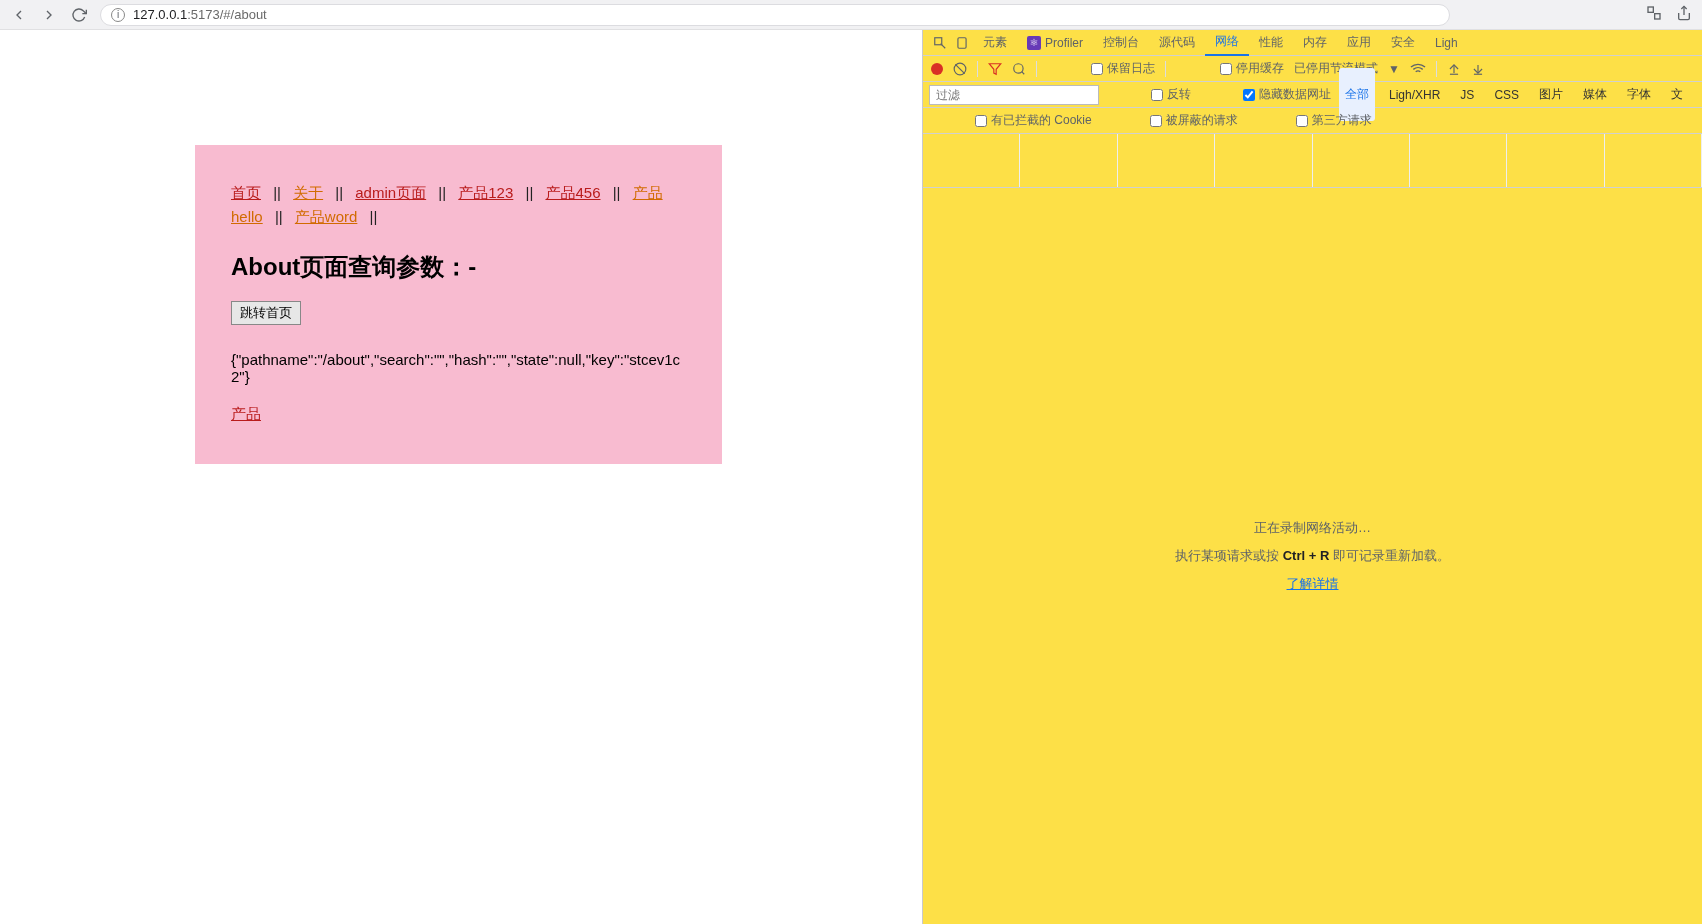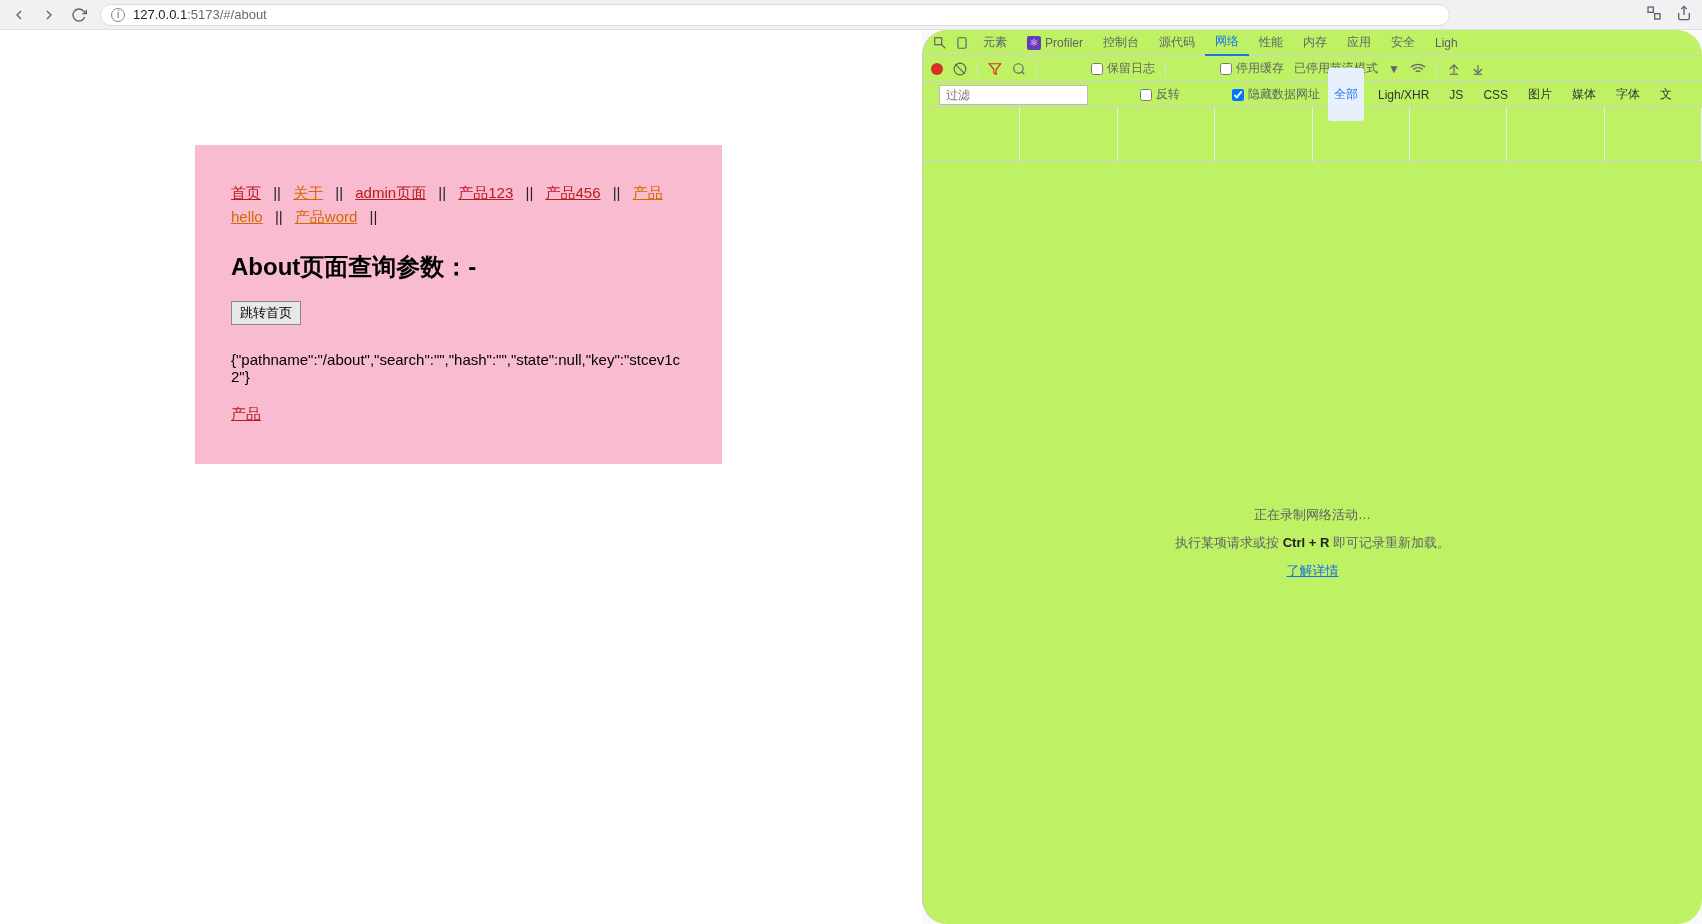--- a/index.html
+++ b/index.html
@@ -45,36 +45,36 @@
     .pink-box a { color:#b91c1c; text-decoration:underline; }
     .pink-box a.active { color:#d16b00; }
     .nav-links { font-size:15px; color:#222; line-height:1.6; }
     .nav-sep { margin:0 8px; color:#222; font-size:15px;}
     .about-heading { font-weight:bold; font-size:24px; margin:22px 0 18px 0; }
     .jump-btn { font-size:13px; padding:2px 8px; background:#e7e7e7; border:1px solid #888;}
     .json-text { font-size:15px; margin:26px 0 20px 0; word-break:break-all;}
     .bottom-link { color:#0000cc; text-decoration:underline; font-size:15px;}
 
     
-    .devtools { flex:1; border-left:1px solid #c9c9cc; display:flex; flex-direction:column; background:#bef264; font-size:12px; color:#333;border-radius:25px;}
+    .devtools { flex:1; border-left:1px solid #c9c9cc; display:flex; flex-direction:column; background:#fde047; font-size:12px; color:#333;}
     .dt-tabs { display:flex; align-items:center; height:26px; border-bottom:1px solid #d0d0d0; padding:0 6px; gap:0;}
     .dt-tab-icon { width:22px; display:flex; align-items:center; justify-content:center; color:#5f6368;}
     .dt-tab { padding:0 10px; height:26px; display:flex; align-items:center; color:#5f6368; cursor:pointer;}
     .dt-tab.active { color:#1a73e8; border-bottom:2px solid #1a73e8; font-weight:500;}
     .profiler-badge { background:#673ab7; color:#fff; width:14px; height:14px; font-size:10px; display:flex; align-items:center; justify-content:center; border-radius:2px; margin-right:4px;}
     
     .dt-toolbar { display:flex; align-items:center; height:26px; border-bottom:1px solid #d0d0d0; padding:0 8px; gap:10px;}
     .rec-dot { width:12px; height:12px; background:#d93025; border-radius:50%;}
     .tb-icon { color:#5f6368; display:flex; align-items:center;}
     .tb-icon.red { color:#d93025; }
     .tb-check { display:flex; align-items:center; gap:4px; font-size:12px; color:#5f6368;margin-left:44px;}
     .tb-text { font-size:12px; color:#5f6368;}
     
     .dt-filter-row { display:flex; align-items:center; height:26px; border-bottom:1px solid #d0d0d0; padding:0 0 0 0; gap:8px;}
-    .filter-input { width:149px; height:20px; border:1px solid #bbb; padding:0 6px; font-size:12px; margin-left:16px;}
+    .filter-input { width:170px; height:20px; border:1px solid #bbb; padding:0 6px; font-size:12px; margin-left:6px;}
     .filter-pill { padding:18px 6px; font-size:12px; color:#333; cursor:pointer; white-space:nowrap;}
     .filter-pill.active { background:#e8f0fe; color:#1a73e8; border-radius:3px;}
     
     .dt-cookie-row { display:flex; align-items:center; height:26px; border-bottom:1px solid #d0d0d0; padding:0 8px; gap:14px;}
     
     .dt-timeline-header { display:flex; height:22px; border-bottom:1px solid #d0d0d0;}
     .tl-cell { flex:1; text-align:center; font-size:11px; color:#5f6368; display:flex; align-items:flex-start; justify-content:center; padding-top:4px; border-right:1px solid #eee;}
     .dt-timeline-body { display:flex; height:54px; border-bottom:1px solid #d0d0d0;}
     .tl-body-cell { flex:1; border-right:1px solid #eee;}
     
@@ -246,20 +246,34 @@
       <span class="filter-pill active">全部</span>
       <span class="filter-pill">Ligh/XHR</span>
       <span class="filter-pill">JS</span>
       <span class="filter-pill">CSS</span>
       <span class="filter-pill">图片</span>
       <span class="filter-pill">媒体</span>
       <span class="filter-pill">字体</span>
       <span class="filter-pill">文</span>
     </div>
 
+    <div class="dt-cookie-row">
+      <label class="tb-check">
+          <input type="checkbox" style="">
+          <span>有已拦截的 Cookie</span>
+        </label>
+      <label class="tb-check">
+          <input type="checkbox" style="">
+          <span>被屏蔽的请求</span>
+        </label>
+      <label class="tb-check">
+          <input type="checkbox" style="">
+          <span>第三方请求</span>
+        </label>
+    </div>
 
     <div class="dt-timeline-body">
       <div class="tl-body-cell"></div>
         <div class="tl-body-cell"></div>
         <div class="tl-body-cell"></div>
         <div class="tl-body-cell"></div>
       <div class="tl-body-cell"></div>
         <div class="tl-body-cell"></div>
         <div class="tl-body-cell"></div>
         <div class="tl-body-cell"></div>

